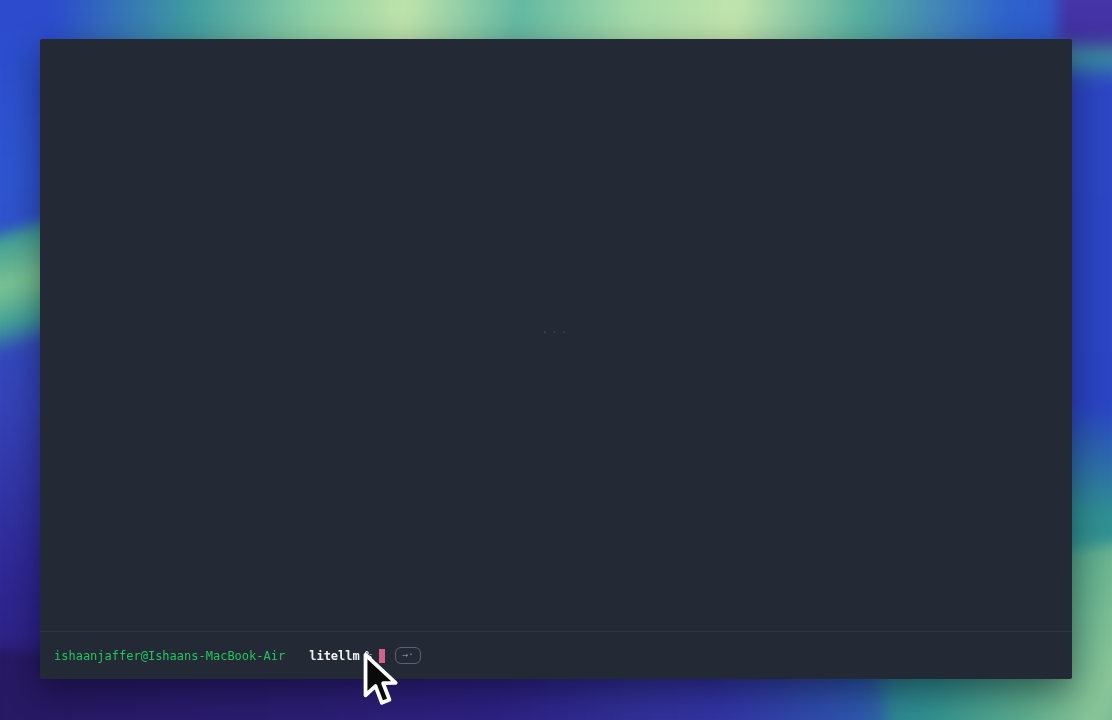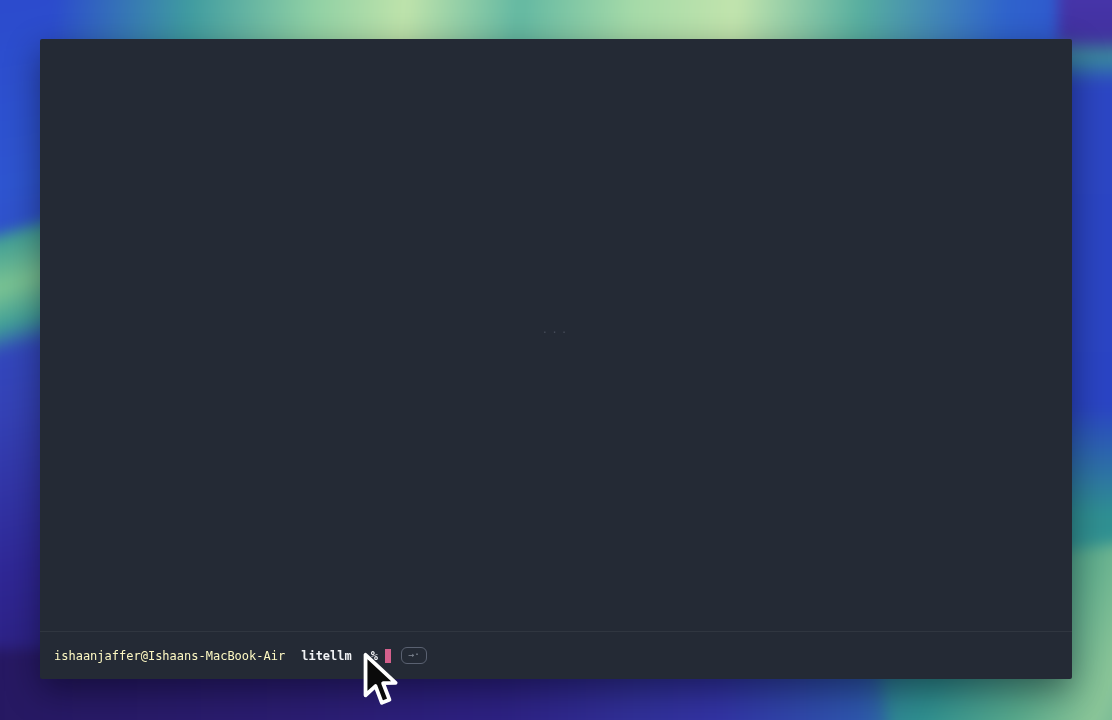--- a/index.html
+++ b/index.html
@@ -92,22 +92,22 @@
   .prompt-row {
     position: absolute;
     left: 0; right: 0; bottom: 0;
     height: 47px;
     display: flex;
     align-items: center;
     padding-left: 14px;
     font-size: 12px;
     white-space: pre;
   }
-  .prompt-user-host { color: #fef9c3; margin-right: 16px; }
-  .prompt-cwd { color: #f1f2f5; font-weight: bold; margin-right: 19px; }
+  .prompt-user-host { color: #22c55e; margin-right: 24px; }
+  .prompt-cwd { color: #f1f2f5; font-weight: bold; margin-right: 5px; }
   .prompt-symbol { color: #f1f2f5; font-weight: bold; margin-right: 7px; }
   .prompt-caret {
     width: 6px; height: 14px;
     background: #d4608c;
     margin-right: 1px;
     flex: 0 0 auto;
   }
   .prompt-suggestion { color: #8d93a0; }
   .accept-hint-badge {
     margin-left: 9px;

